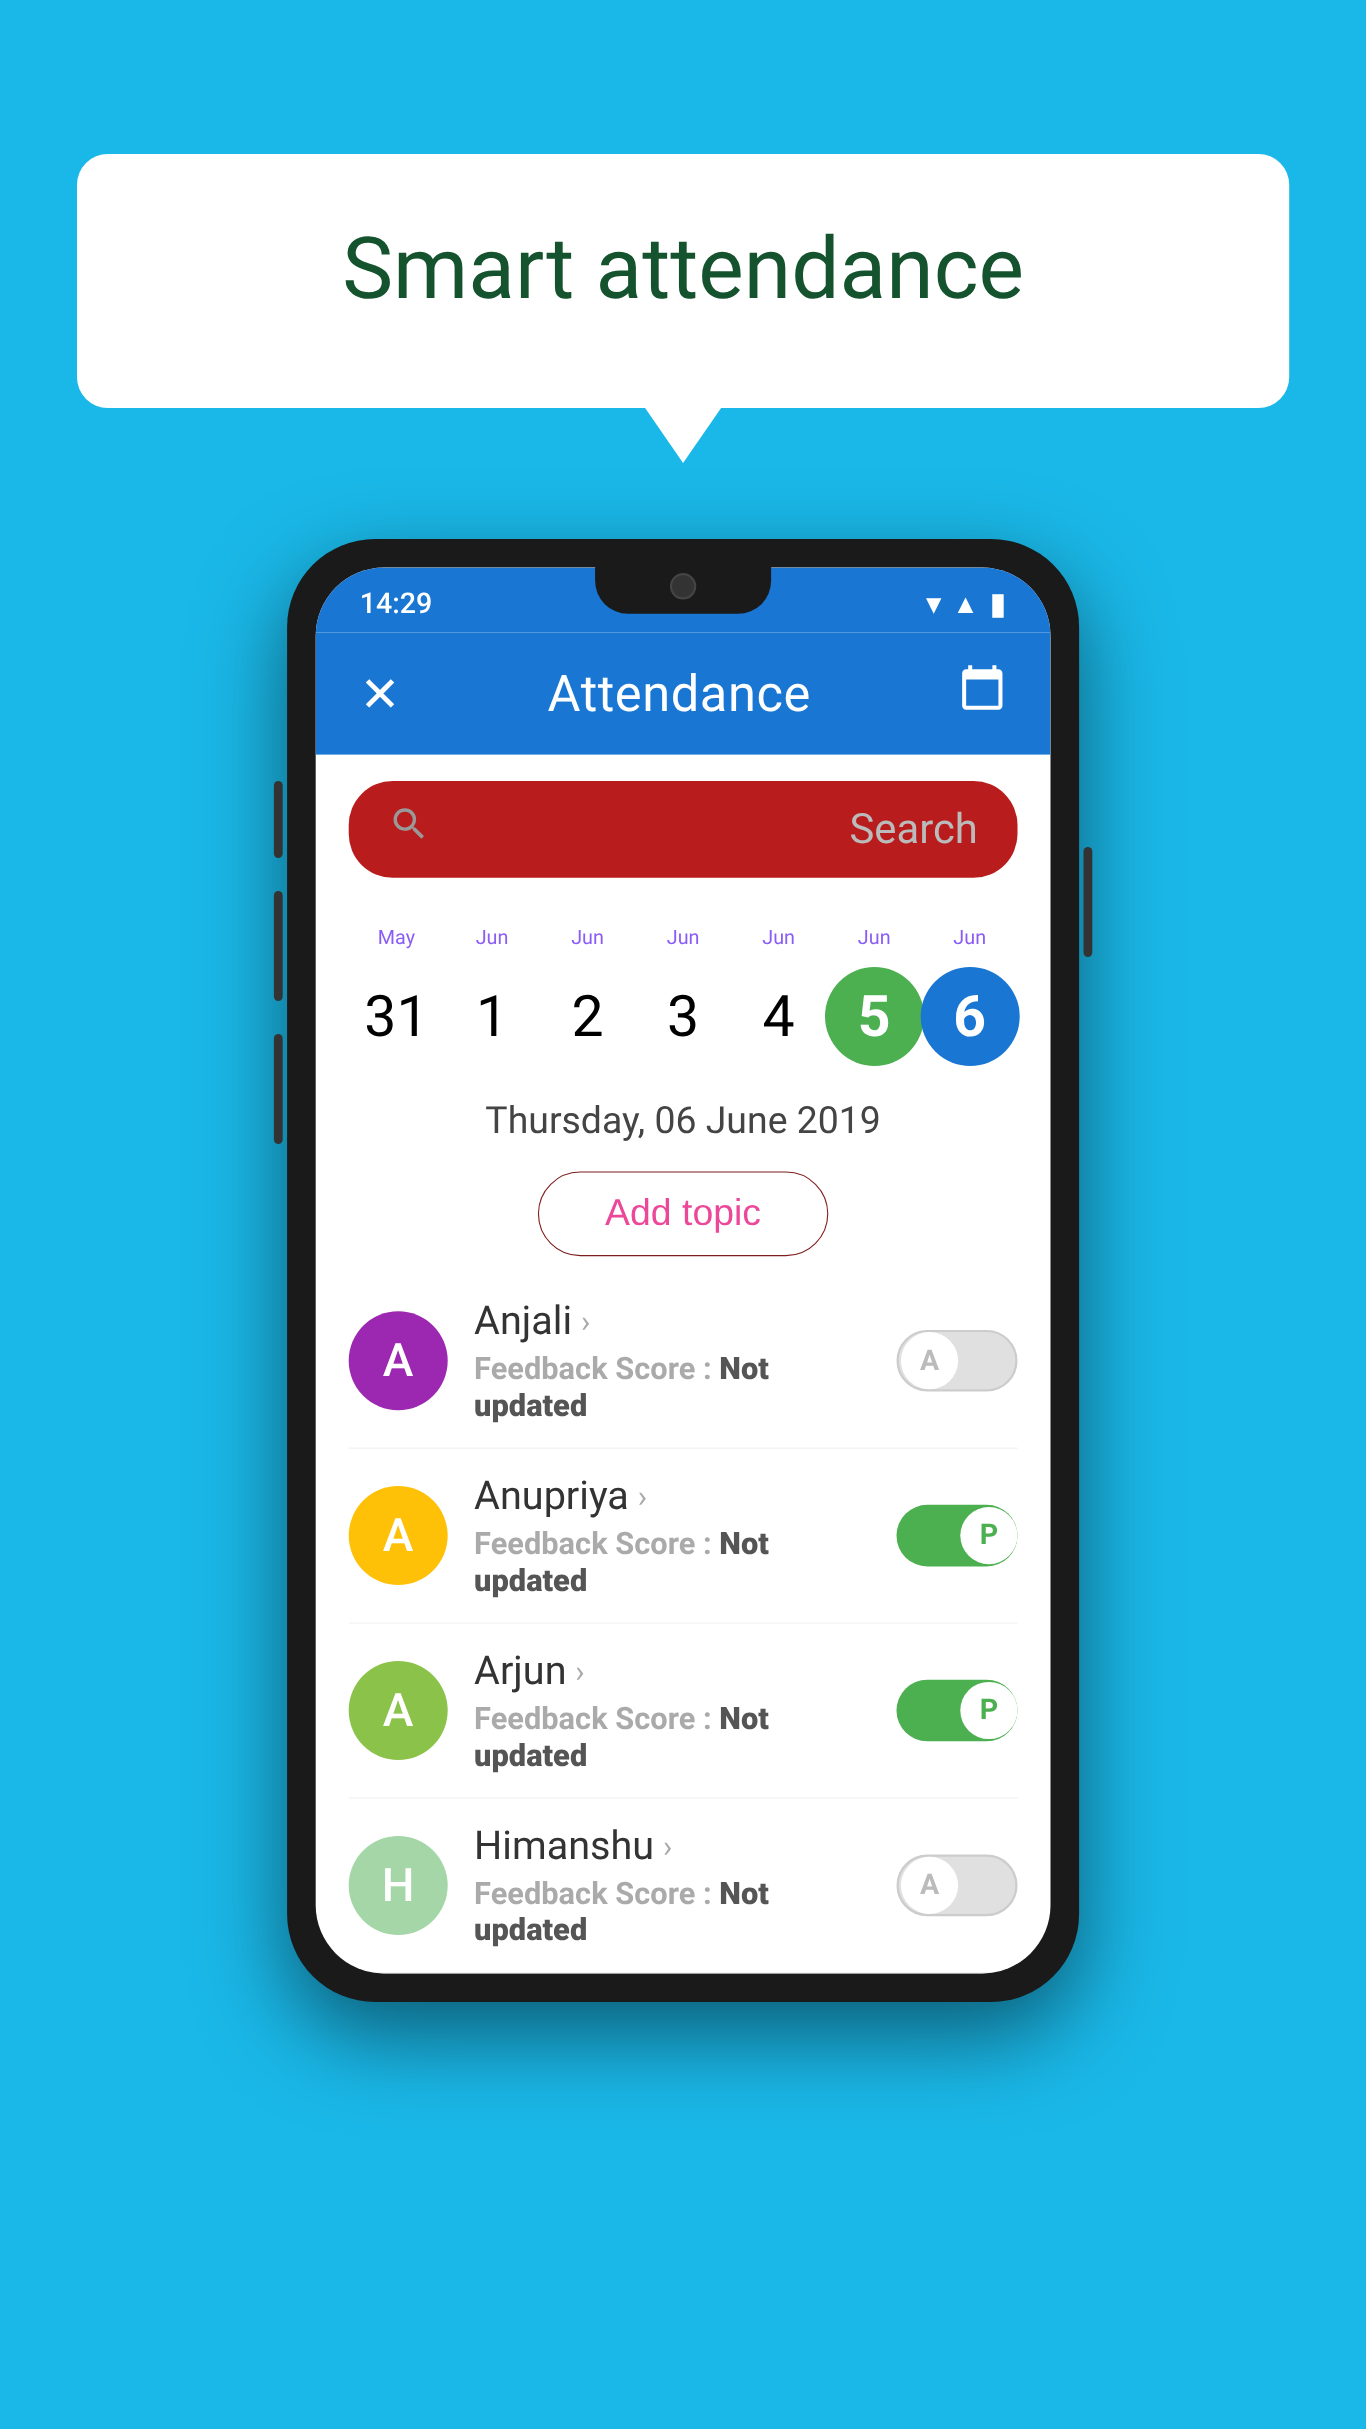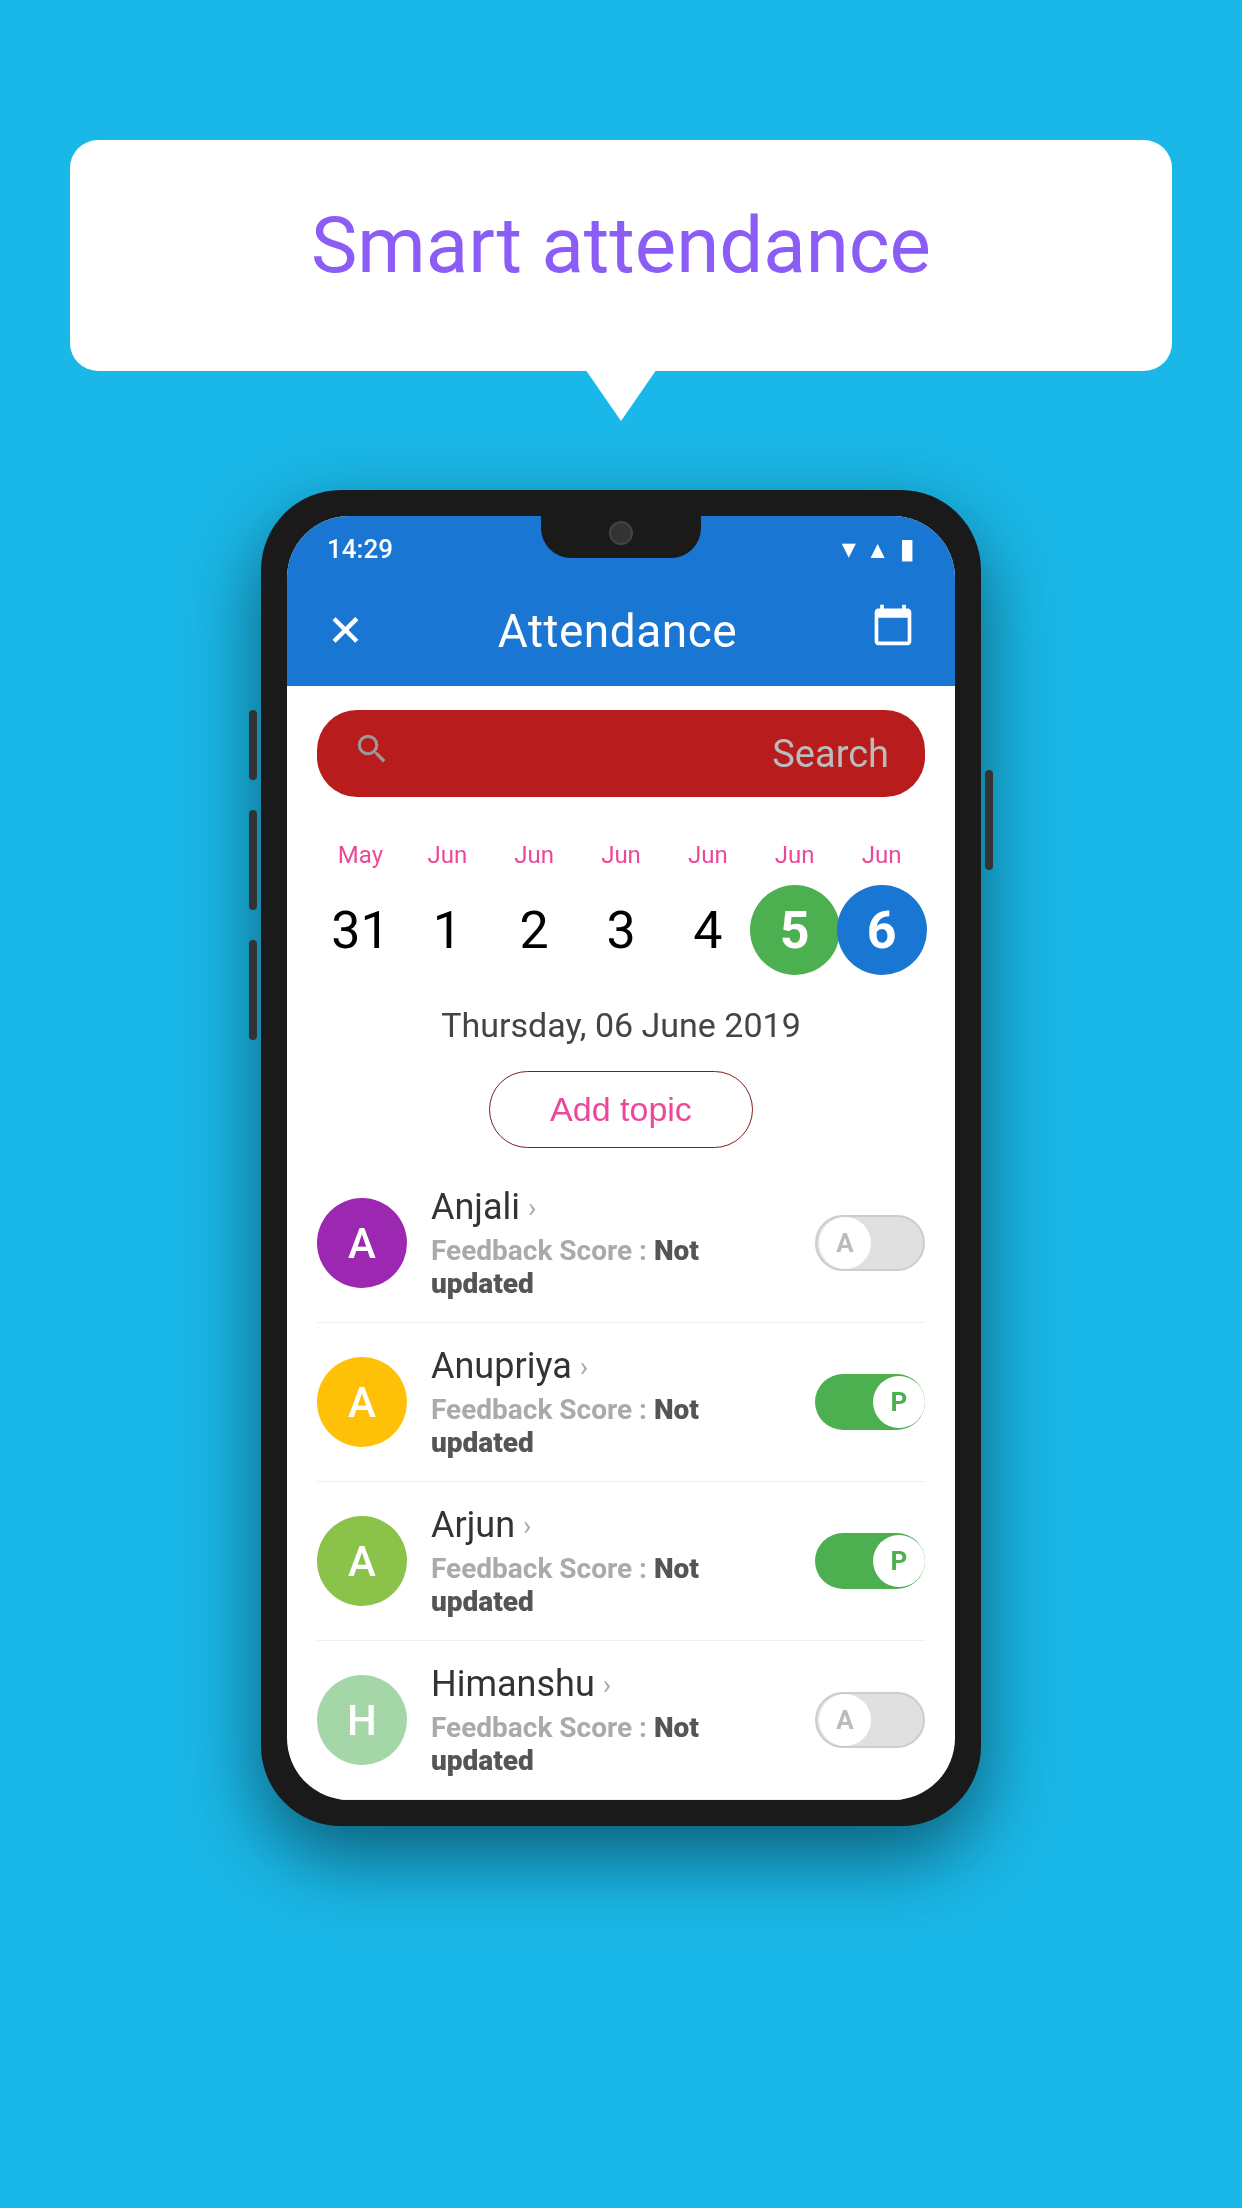--- a/index.html
+++ b/index.html
@@ -37,21 +37,21 @@
       transform: translateX(-50%);
       width: 0;
       height: 0;
       border-left: 38px solid transparent;
       border-right: 38px solid transparent;
       border-top: 55px solid white;
     }
 
     .speech-bubble-title {
       font-size: 78px;
-      color: #8b5cf6;
+      color: #14532d;
       font-weight: 400;
       margin-bottom: 20px;
     }
 
     .speech-bubble-subtitle {
       font-size: 42px;
       color: #999;
       font-weight: 300;
     }
 
@@ -181,22 +181,22 @@
 
     .calendar-day {
       display: flex;
       flex-direction: column;
       align-items: center;
       gap: 16px;
       min-width: 80px;
     }
 
     .calendar-day-month {
-      font-size: 24px;
-      color: #ec4899;
+      font-size: 18px;
+      color: #8b5cf6;
     }
 
     .calendar-day-num {
       font-size: 52px;
       font-weight: 400;
       color: #000000;
       width: 90px;
       height: 90px;
       display: flex;
       align-items: center;

